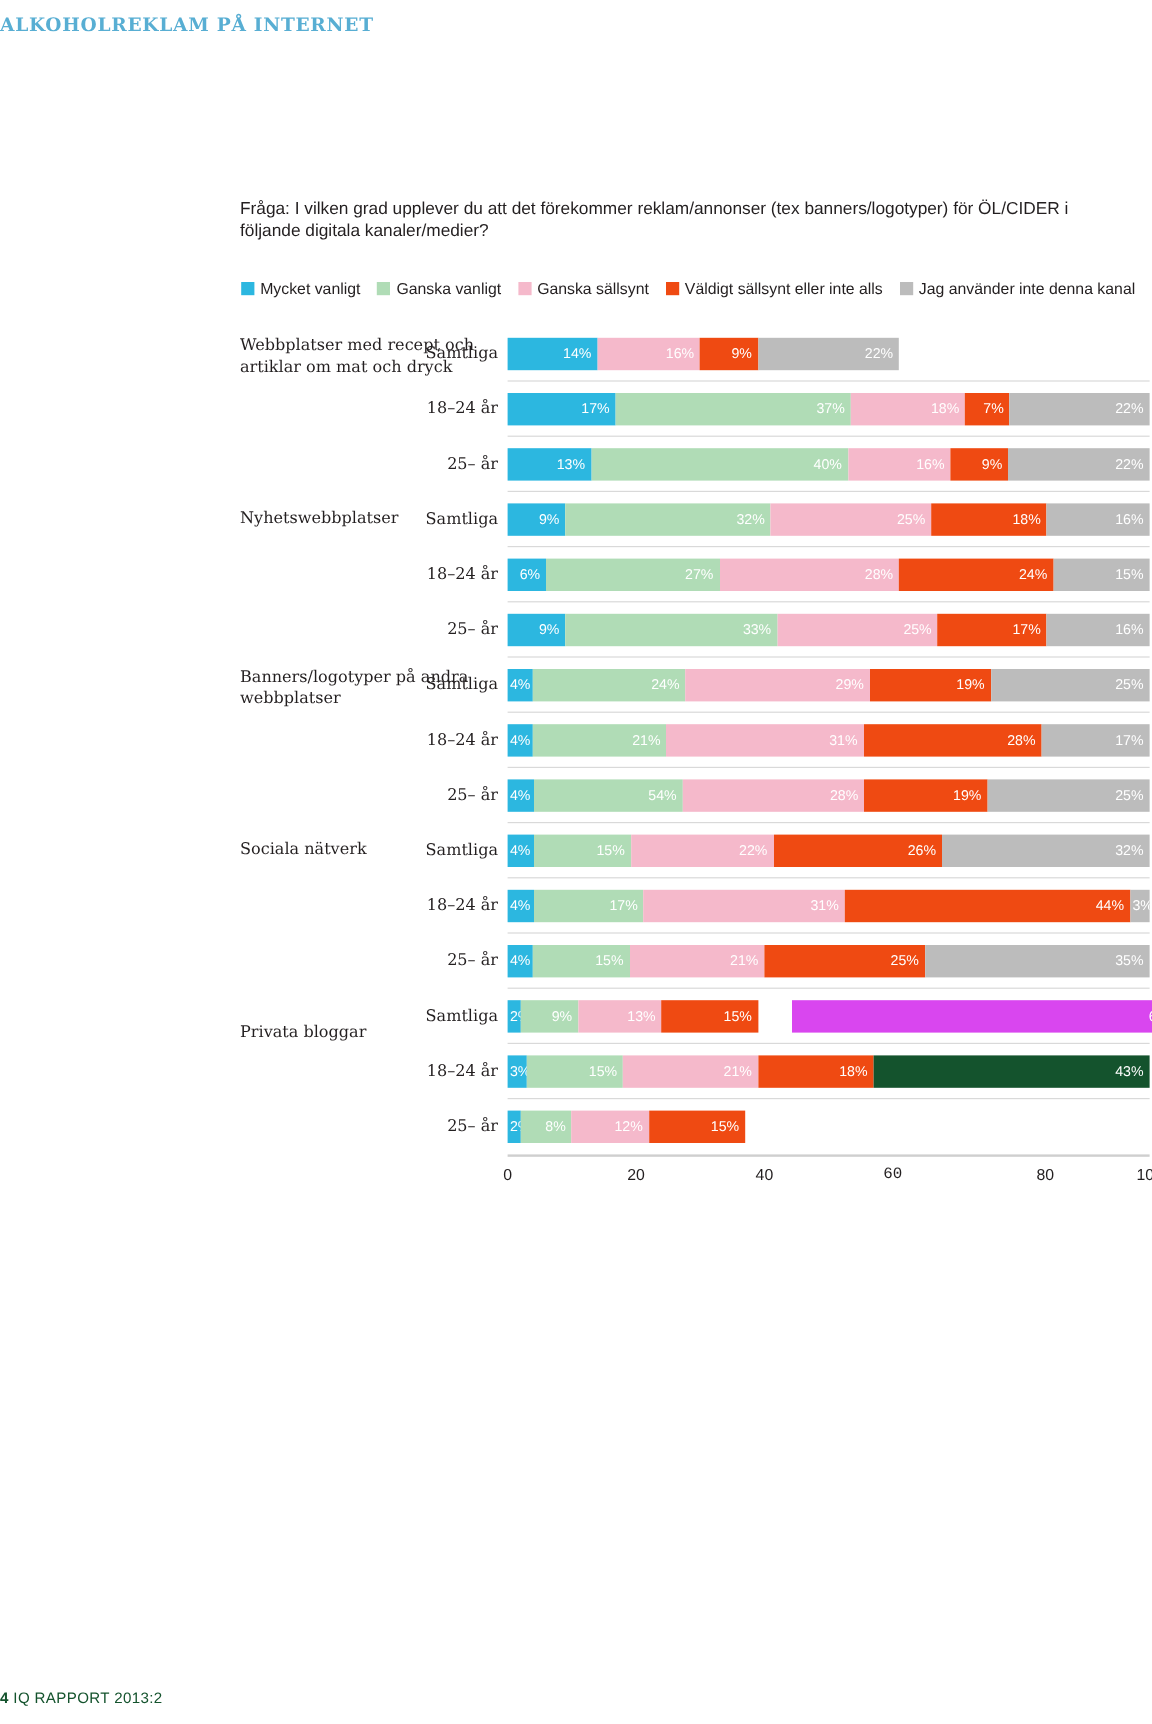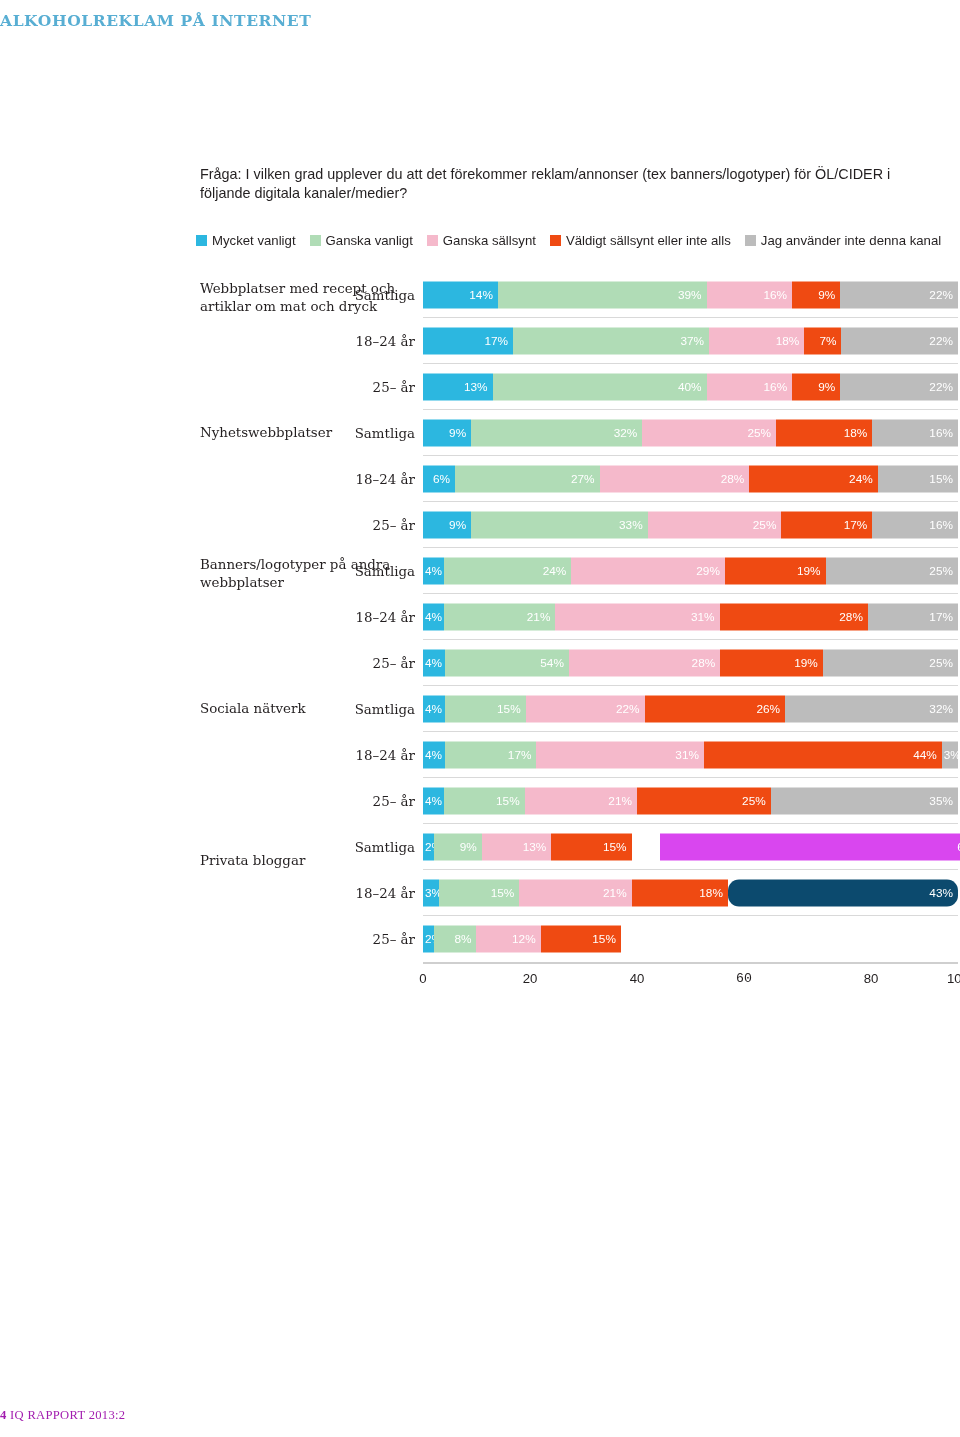--- a/index.html
+++ b/index.html
@@ -57,20 +57,21 @@
 
   
   .legend {
     position: absolute;
     left: 196px;
     top: 231px;
     width: 764px;
     height: 18px;
     display: flex;
     align-items: center;
+    justify-content: flex-end;
   }
   .legend-item {
     display: flex;
     align-items: center;
     margin-right: 14px;
     white-space: nowrap;
   }
   .legend-swatch {
     width: 11px;
     height: 11px;
@@ -182,24 +183,24 @@
   }
 
   
   .page-footer {
     position: absolute;
     left: 0;
     top: 1408px;
     width: 960px;
   }
   .page-footer .folio {
-    font-family: Liberation Serif, serif;
+    font-family: Liberation Sans, sans-serif;
     font-size: 12.6px;
     letter-spacing: 0.3px;
-    color: #a21caf;
+    color: #14532d;
     white-space: nowrap;
   }
   .page-footer .folio .num { font-weight: bold; }
 </style>
 </head>
 <body>
 
 <div class="page-header">
   <div class="title">ALKOHOLREKLAM PÅ INTERNET</div>
 </div>
@@ -233,23 +234,20 @@
 
   <div class="chart">
       <div class="group" style="height: 138px;">
         <div class="group-label" style="top: 8px;">Webbplatser med recept och artiklar om mat och dryck</div>
         <div class="row">
           <div class="row-label">Samtliga</div>
           <div class="bar">
             <div class="seg" style="background: rgb(44, 183, 224); flex: 0 0 14%;">
               <span class="seg-val">14%</span>
             </div>
-            <div class="seg" style="background: rgb(176, 220, 182); flex: 0 0 39%;">
-              <span class="seg-val">39%</span>
-            </div>
             <div class="seg" style="background: rgb(245, 185, 203); flex: 0 0 16%;">
               <span class="seg-val">16%</span>
             </div>
             <div class="seg" style="background: rgb(239, 74, 18); flex: 0 0 9%;">
               <span class="seg-val">9%</span>
             </div>
             <div class="seg" style="background: rgb(188, 188, 188); flex: 0 0 22%;">
               <span class="seg-val">22%</span>
             </div>
           </div>
@@ -527,21 +525,21 @@
             </div>
             <div class="seg" style="background: rgb(176, 220, 182); flex: 0 0 15%;">
               <span class="seg-val">15%</span>
             </div>
             <div class="seg" style="background: rgb(245, 185, 203); flex: 0 0 21%;">
               <span class="seg-val">21%</span>
             </div>
             <div class="seg" style="background: rgb(239, 74, 18); flex: 0 0 18%;">
               <span class="seg-val">18%</span>
             </div>
-            <div class="seg" style="background: #0c4a6e; flex: 0 0 43%; border-radius: 11px;">
+            <div class="seg" style="background: #14532d; flex: 0 0 43%;">
               <span class="seg-val">43%</span>
             </div>
           </div>
           <div class="rowsep"></div>
         </div>
         <div class="row">
           <div class="row-label">25– år</div>
           <div class="bar">
             <div class="seg narrow" style="background: rgb(44, 183, 224); flex: 0 0 2%;">
               <span class="seg-val">2%</span>

